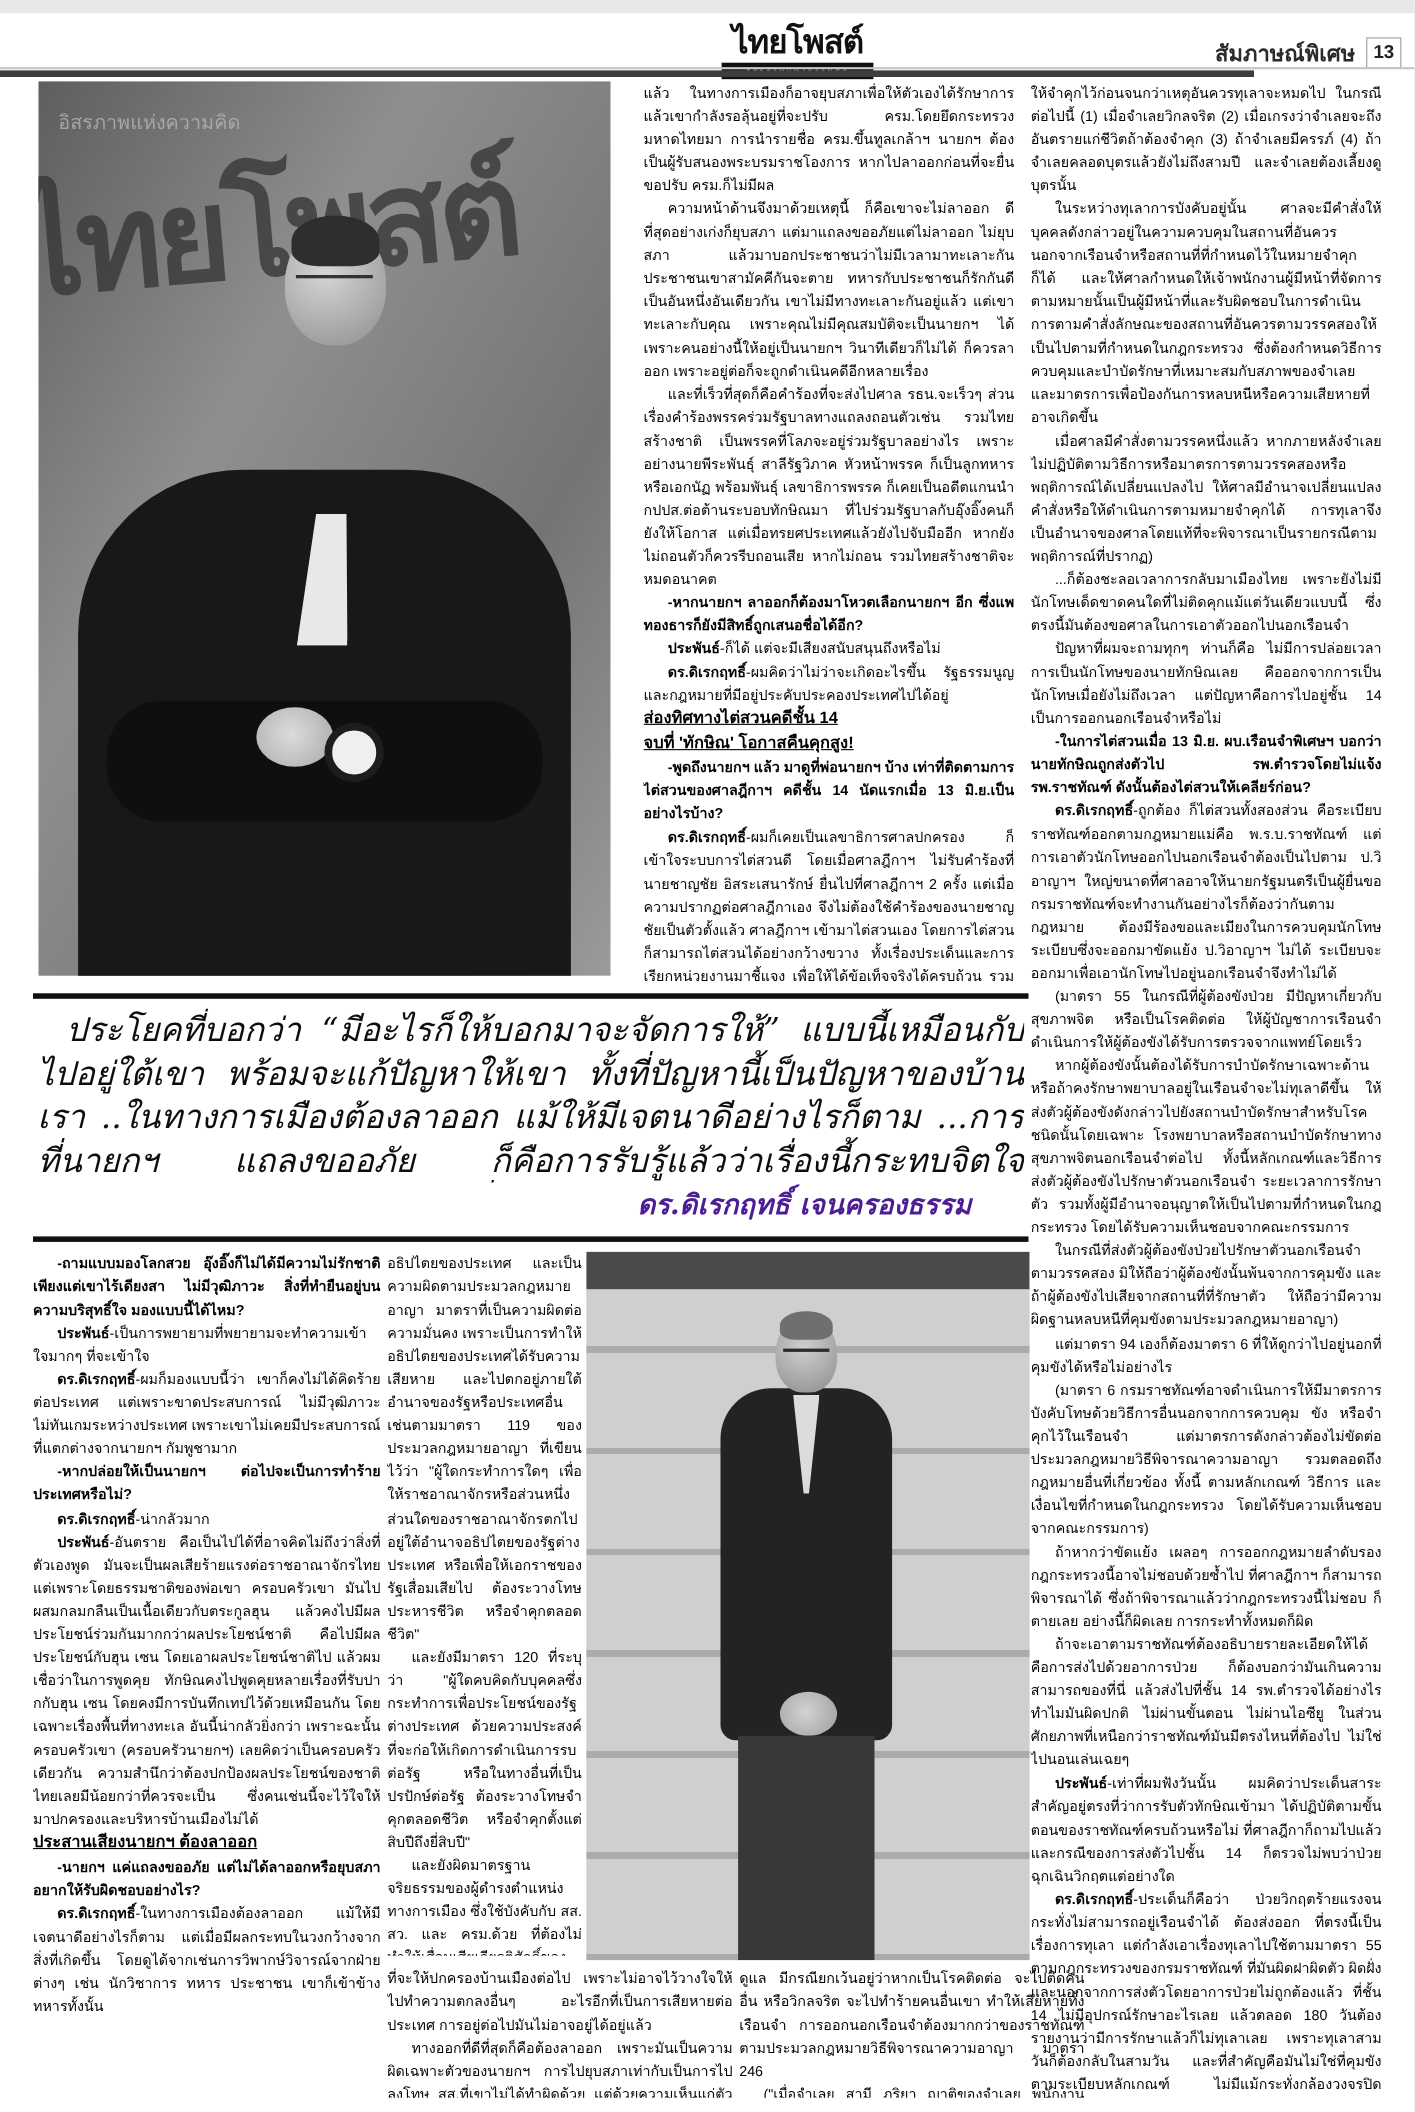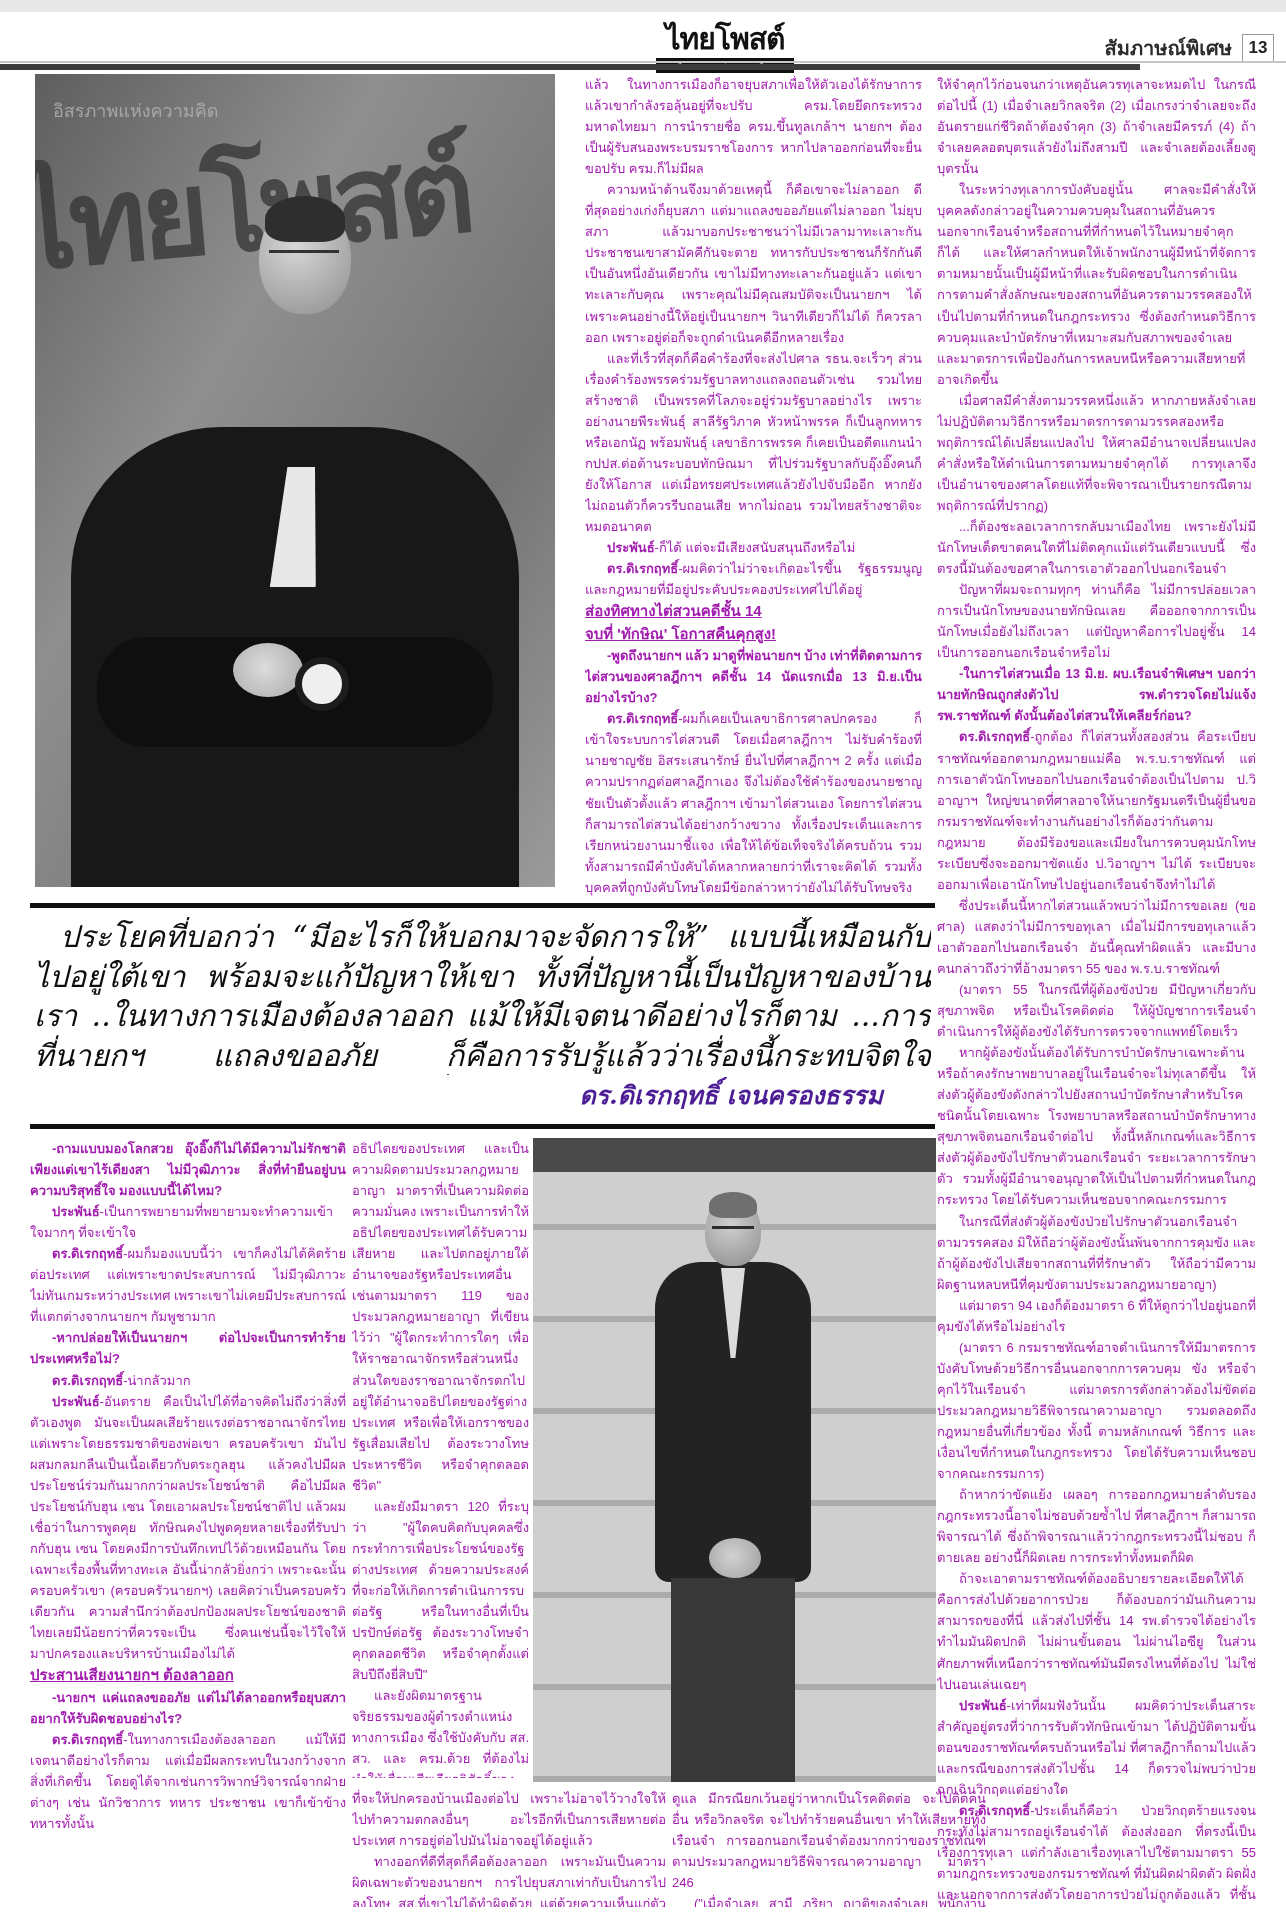--- a/index.html
+++ b/index.html
@@ -60,21 +60,21 @@
   .quote-block .bar{position:absolute;left:0;right:0;height:5px;background:#101010;}
   .quote-block .bar.top{top:0;} .quote-block .bar.bottom{bottom:0;}
   .quote-text{position:absolute;top:14px;left:4px;right:4px;height:158px;overflow:hidden;
               font-family:"DejaVu Serif","Liberation Serif",serif;font-style:italic;
               font-size:30px;line-height:1.32;color:#0e0e0e;text-align:justify;text-indent:26px;}
   .quote-attr{position:absolute;bottom:14px;right:52px;
               font-family:"DejaVu Serif","Liberation Serif",serif;font-style:italic;
               font-size:25px;font-weight:bold;color:#4c1d95;}
 
   
-  .col{position:absolute;overflow:hidden;text-align:justify;font-size:13px;line-height:1.62;color:#a21caf;}
+  .col{position:absolute;overflow:hidden;text-align:justify;font-size:13px;line-height:1.62;color:#000000;}
   .col-top-a{left:585px;top:62px;width:337px;height:824px;}
   .col-right{left:937px;top:62px;width:319px;height:1833px;}
   .col-bottom-left{left:30px;top:1126px;width:316px;height:769px;}
   .col-mid-narrow{left:352px;top:1126px;width:177px;height:640px;}
   .col-mid-below-left{left:352px;top:1776px;width:314px;height:119px;}
   .col-mid-below-right{left:672px;top:1776px;width:314px;height:119px;}
 
   .par{margin:0;text-indent:22px;}
   .par.cont{text-indent:0;}
   .par.q{font-weight:bold;}
@@ -108,36 +108,36 @@
     <div class="pa-head">
       <div class="pa-hair"></div>
       <div class="pa-glasses"></div>
     </div>
   </div>
 
   <div class="col col-top-a">
       <p class="par cont">แล้ว ในทางการเมืองก็อาจยุบสภาเพื่อให้ตัวเองได้รักษาการ แล้วเขากำลังรอลุ้นอยู่ที่จะปรับ ครม.โดยยึดกระทรวงมหาดไทยมา การนำรายชื่อ ครม.ขึ้นทูลเกล้าฯ นายกฯ ต้องเป็นผู้รับสนองพระบรมราชโองการ หากไปลาออกก่อนที่จะยื่นขอปรับ ครม.ก็ไม่มีผล</p>
       <p class="par p">ความหน้าด้านจึงมาด้วยเหตุนี้ ก็คือเขาจะไม่ลาออก ดีที่สุดอย่างเก่งก็ยุบสภา แต่มาแถลงขออภัยแต่ไม่ลาออก ไม่ยุบสภา แล้วมาบอกประชาชนว่าไม่มีเวลามาทะเลาะกัน ประชาชนเขาสามัคคีกันจะตาย ทหารกับประชาชนก็รักกันดี เป็นอันหนึ่งอันเดียวกัน เขาไม่มีทางทะเลาะกันอยู่แล้ว แต่เขาทะเลาะกับคุณ เพราะคุณไม่มีคุณสมบัติจะเป็นนายกฯ ได้ เพราะคนอย่างนี้ให้อยู่เป็นนายกฯ วินาทีเดียวก็ไม่ได้ ก็ควรลาออก เพราะอยู่ต่อก็จะถูกดำเนินคดีอีกหลายเรื่อง</p>
       <p class="par p">และที่เร็วที่สุดก็คือคำร้องที่จะส่งไปศาล รธน.จะเร็วๆ ส่วนเรื่องคำร้องพรรคร่วมรัฐบาลทางแถลงถอนตัวเช่น รวมไทยสร้างชาติ เป็นพรรคที่โลภจะอยู่ร่วมรัฐบาลอย่างไร เพราะอย่างนายพีระพันธุ์ สาลีรัฐวิภาค หัวหน้าพรรค ก็เป็นลูกทหาร หรือเอกนัฏ พร้อมพันธุ์ เลขาธิการพรรค ก็เคยเป็นอดีตแกนนำ กปปส.ต่อต้านระบอบทักษิณมา ที่ไปร่วมรัฐบาลกับอุ๊งอิ๊งคนก็ยังให้โอกาส แต่เมื่อทรยศประเทศแล้วยังไปจับมืออีก หากยังไม่ถอนตัวก็ควรรีบถอนเสีย หากไม่ถอน รวมไทยสร้างชาติจะหมดอนาคต</p>
+      <p class="par q">-หากนายกฯ ลาออกก็ต้องมาโหวตเลือกนายกฯ อีก ซึ่งแพทองธารก็ยังมีสิทธิ์ถูกเสนอชื่อได้อีก?</p>
       <p class="par sp"><b>ประพันธ์</b>-ก็ได้ แต่จะมีเสียงสนับสนุนถึงหรือไม่</p>
       <p class="par sp"><b>ดร.ดิเรกฤทธิ์</b>-ผมคิดว่าไม่ว่าจะเกิดอะไรขึ้น รัฐธรรมนูญและกฎหมายที่มีอยู่ประคับประคองประเทศไปได้อยู่</p>
       <p class="par h">ส่องทิศทางไต่สวนคดีชั้น 14</p>
       <p class="par h">จบที่ 'ทักษิณ' โอกาสคืนคุกสูง!</p>
       <p class="par q">-พูดถึงนายกฯ แล้ว มาดูที่พ่อนายกฯ บ้าง เท่าที่ติดตามการไต่สวนของศาลฎีกาฯ คดีชั้น 14 นัดแรกเมื่อ 13 มิ.ย.เป็นอย่างไรบ้าง?</p>
       <p class="par sp"><b>ดร.ดิเรกฤทธิ์</b>-ผมก็เคยเป็นเลขาธิการศาลปกครอง ก็เข้าใจระบบการไต่สวนดี โดยเมื่อศาลฎีกาฯ ไม่รับคำร้องที่นายชาญชัย อิสระเสนารักษ์ ยื่นไปที่ศาลฎีกาฯ 2 ครั้ง แต่เมื่อความปรากฏต่อศาลฎีกาเอง จึงไม่ต้องใช้คำร้องของนายชาญชัยเป็นตัวตั้งแล้ว ศาลฎีกาฯ เข้ามาไต่สวนเอง โดยการไต่สวนก็สามารถไต่สวนได้อย่างกว้างขวาง ทั้งเรื่องประเด็นและการเรียกหน่วยงานมาชี้แจง เพื่อให้ได้ข้อเท็จจริงได้ครบถ้วน รวมทั้งสามารถมีคำบังคับได้หลากหลายกว่าที่เราจะคิดได้ รวมทั้งบุคคลที่ถูกบังคับโทษโดยมีข้อกล่าวหาว่ายังไม่ได้รับโทษจริง</p>
     </div>
   <div class="col col-right">
       <p class="par cont">ให้จำคุกไว้ก่อนจนกว่าเหตุอันควรทุเลาจะหมดไป ในกรณีต่อไปนี้ (1) เมื่อจำเลยวิกลจริต (2) เมื่อเกรงว่าจำเลยจะถึงอันตรายแก่ชีวิตถ้าต้องจำคุก (3) ถ้าจำเลยมีครรภ์ (4) ถ้าจำเลยคลอดบุตรแล้วยังไม่ถึงสามปี และจำเลยต้องเลี้ยงดูบุตรนั้น</p>
       <p class="par p">ในระหว่างทุเลาการบังคับอยู่นั้น ศาลจะมีคำสั่งให้บุคคลดังกล่าวอยู่ในความควบคุมในสถานที่อันควรนอกจากเรือนจำหรือสถานที่ที่กำหนดไว้ในหมายจำคุกก็ได้ และให้ศาลกำหนดให้เจ้าพนักงานผู้มีหน้าที่จัดการตามหมายนั้นเป็นผู้มีหน้าที่และรับผิดชอบในการดำเนินการตามคำสั่งลักษณะของสถานที่อันควรตามวรรคสองให้เป็นไปตามที่กำหนดในกฎกระทรวง ซึ่งต้องกำหนดวิธีการควบคุมและบำบัดรักษาที่เหมาะสมกับสภาพของจำเลย และมาตรการเพื่อป้องกันการหลบหนีหรือความเสียหายที่อาจเกิดขึ้น</p>
       <p class="par p">เมื่อศาลมีคำสั่งตามวรรคหนึ่งแล้ว หากภายหลังจำเลยไม่ปฏิบัติตามวิธีการหรือมาตรการตามวรรคสองหรือพฤติการณ์ได้เปลี่ยนแปลงไป ให้ศาลมีอำนาจเปลี่ยนแปลงคำสั่งหรือให้ดำเนินการตามหมายจำคุกได้ การทุเลาจึงเป็นอำนาจของศาลโดยแท้ที่จะพิจารณาเป็นรายกรณีตามพฤติการณ์ที่ปรากฏ)</p>
       <p class="par p">...ก็ต้องชะลอเวลาการกลับมาเมืองไทย เพราะยังไม่มีนักโทษเด็ดขาดคนใดที่ไม่ติดคุกแม้แต่วันเดียวแบบนี้ ซึ่งตรงนี้มันต้องขอศาลในการเอาตัวออกไปนอกเรือนจำ</p>
       <p class="par p">ปัญหาที่ผมจะถามทุกๆ ท่านก็คือ ไม่มีการปล่อยเวลาการเป็นนักโทษของนายทักษิณเลย คือออกจากการเป็นนักโทษเมื่อยังไม่ถึงเวลา แต่ปัญหาคือการไปอยู่ชั้น 14 เป็นการออกนอกเรือนจำหรือไม่</p>
       <p class="par q">-ในการไต่สวนเมื่อ 13 มิ.ย. ผบ.เรือนจำพิเศษฯ บอกว่านายทักษิณถูกส่งตัวไป รพ.ตำรวจโดยไม่แจ้ง รพ.ราชทัณฑ์ ดังนั้นต้องไต่สวนให้เคลียร์ก่อน?</p>
       <p class="par sp"><b>ดร.ดิเรกฤทธิ์</b>-ถูกต้อง ก็ไต่สวนทั้งสองส่วน คือระเบียบราชทัณฑ์ออกตามกฎหมายแม่คือ พ.ร.บ.ราชทัณฑ์ แต่การเอาตัวนักโทษออกไปนอกเรือนจำต้องเป็นไปตาม ป.วิอาญาฯ ใหญ่ขนาดที่ศาลอาจให้นายกรัฐมนตรีเป็นผู้ยื่นขอ กรมราชทัณฑ์จะทำงานกันอย่างไรก็ต้องว่ากันตามกฎหมาย ต้องมีร้องขอและเมียงในการควบคุมนักโทษ ระเบียบซึ่งจะออกมาขัดแย้ง ป.วิอาญาฯ ไม่ได้ ระเบียบจะออกมาเพื่อเอานักโทษไปอยู่นอกเรือนจำจึงทำไม่ได้</p>
-      <p class="par p">ซึ่งประเด็นนี้หากไต่สวนแล้วพบว่าไม่มีการขอเลย (ขอศาล) แสดงว่าไม่มีการขอทุเลา เมื่อไม่มีการขอทุเลาแล้วเอาตัวออกไปนอกเรือนจำ อันนี้คุณทำผิดแล้ว และมีบางคนกล่าวถึงว่าที่อ้างมาตรา 55 ของ พ.ร.บ.ราชทัณฑ์</p>
       <p class="par p">(มาตรา 55 ในกรณีที่ผู้ต้องขังป่วย มีปัญหาเกี่ยวกับสุขภาพจิต หรือเป็นโรคติดต่อ ให้ผู้บัญชาการเรือนจำดำเนินการให้ผู้ต้องขังได้รับการตรวจจากแพทย์โดยเร็ว</p>
       <p class="par p">หากผู้ต้องขังนั้นต้องได้รับการบำบัดรักษาเฉพาะด้าน หรือถ้าคงรักษาพยาบาลอยู่ในเรือนจำจะไม่ทุเลาดีขึ้น ให้ส่งตัวผู้ต้องขังดังกล่าวไปยังสถานบำบัดรักษาสำหรับโรคชนิดนั้นโดยเฉพาะ โรงพยาบาลหรือสถานบำบัดรักษาทางสุขภาพจิตนอกเรือนจำต่อไป ทั้งนี้หลักเกณฑ์และวิธีการส่งตัวผู้ต้องขังไปรักษาตัวนอกเรือนจำ ระยะเวลาการรักษาตัว รวมทั้งผู้มีอำนาจอนุญาตให้เป็นไปตามที่กำหนดในกฎกระทรวง โดยได้รับความเห็นชอบจากคณะกรรมการ</p>
       <p class="par p">ในกรณีที่ส่งตัวผู้ต้องขังป่วยไปรักษาตัวนอกเรือนจำตามวรรคสอง มิให้ถือว่าผู้ต้องขังนั้นพ้นจากการคุมขัง และถ้าผู้ต้องขังไปเสียจากสถานที่ที่รักษาตัว ให้ถือว่ามีความผิดฐานหลบหนีที่คุมขังตามประมวลกฎหมายอาญา)</p>
       <p class="par p">แต่มาตรา 94 เองก็ต้องมาตรา 6 ที่ให้ดูกว่าไปอยู่นอกที่คุมขังได้หรือไม่อย่างไร</p>
       <p class="par p">(มาตรา 6 กรมราชทัณฑ์อาจดำเนินการให้มีมาตรการบังคับโทษด้วยวิธีการอื่นนอกจากการควบคุม ขัง หรือจำคุกไว้ในเรือนจำ แต่มาตรการดังกล่าวต้องไม่ขัดต่อประมวลกฎหมายวิธีพิจารณาความอาญา รวมตลอดถึงกฎหมายอื่นที่เกี่ยวข้อง ทั้งนี้ ตามหลักเกณฑ์ วิธีการ และเงื่อนไขที่กำหนดในกฎกระทรวง โดยได้รับความเห็นชอบจากคณะกรรมการ)</p>
       <p class="par p">ถ้าหากว่าขัดแย้ง เผลอๆ การออกกฎหมายลำดับรอง กฎกระทรวงนี้อาจไม่ชอบด้วยซ้ำไป ที่ศาลฎีกาฯ ก็สามารถพิจารณาได้ ซึ่งถ้าพิจารณาแล้วว่ากฎกระทรวงนี้ไม่ชอบ ก็ตายเลย อย่างนี้ก็ผิดเลย การกระทำทั้งหมดก็ผิด</p>
       <p class="par p">ถ้าจะเอาตามราชทัณฑ์ต้องอธิบายรายละเอียดให้ได้ คือการส่งไปด้วยอาการป่วย ก็ต้องบอกว่ามันเกินความสามารถของที่นี่ แล้วส่งไปที่ชั้น 14 รพ.ตำรวจได้อย่างไร ทำไมมันผิดปกติ ไม่ผ่านขั้นตอน ไม่ผ่านไอซียู ในส่วนศักยภาพที่เหนือกว่าราชทัณฑ์มันมีตรงไหนที่ต้องไป ไม่ใช่ไปนอนเล่นเฉยๆ</p>
       <p class="par sp"><b>ประพันธ์</b>-เท่าที่ผมฟังวันนั้น ผมคิดว่าประเด็นสาระสำคัญอยู่ตรงที่ว่าการรับตัวทักษิณเข้ามา ได้ปฏิบัติตามขั้นตอนของราชทัณฑ์ครบถ้วนหรือไม่ ที่ศาลฎีกาก็ถามไปแล้ว และกรณีของการส่งตัวไปชั้น 14 ก็ตรวจไม่พบว่าป่วยฉุกเฉินวิกฤตแต่อย่างใด</p>
       <p class="par sp"><b>ดร.ดิเรกฤทธิ์</b>-ประเด็นก็คือว่า ป่วยวิกฤตร้ายแรงจนกระทั่งไม่สามารถอยู่เรือนจำได้ ต้องส่งออก ที่ตรงนี้เป็นเรื่องการทุเลา แต่กำลังเอาเรื่องทุเลาไปใช้ตามมาตรา 55 ตามกฎกระทรวงของกรมราชทัณฑ์ ที่มันผิดฝาผิดตัว ผิดฝั่ง และนอกจากการส่งตัวโดยอาการป่วยไม่ถูกต้องแล้ว ที่ชั้น 14 ไม่มีอุปกรณ์รักษาอะไรเลย แล้วตลอด 180 วันต้องรายงานว่ามีการรักษาแล้วก็ไม่ทุเลาเลย เพราะทุเลาสามวันก็ต้องกลับในสามวัน และที่สำคัญคือมันไม่ใช่ที่คุมขังตามระเบียบหลักเกณฑ์ ไม่มีแม้กระทั่งกล้องวงจรปิด เป็นต้น</p>
     </div>

